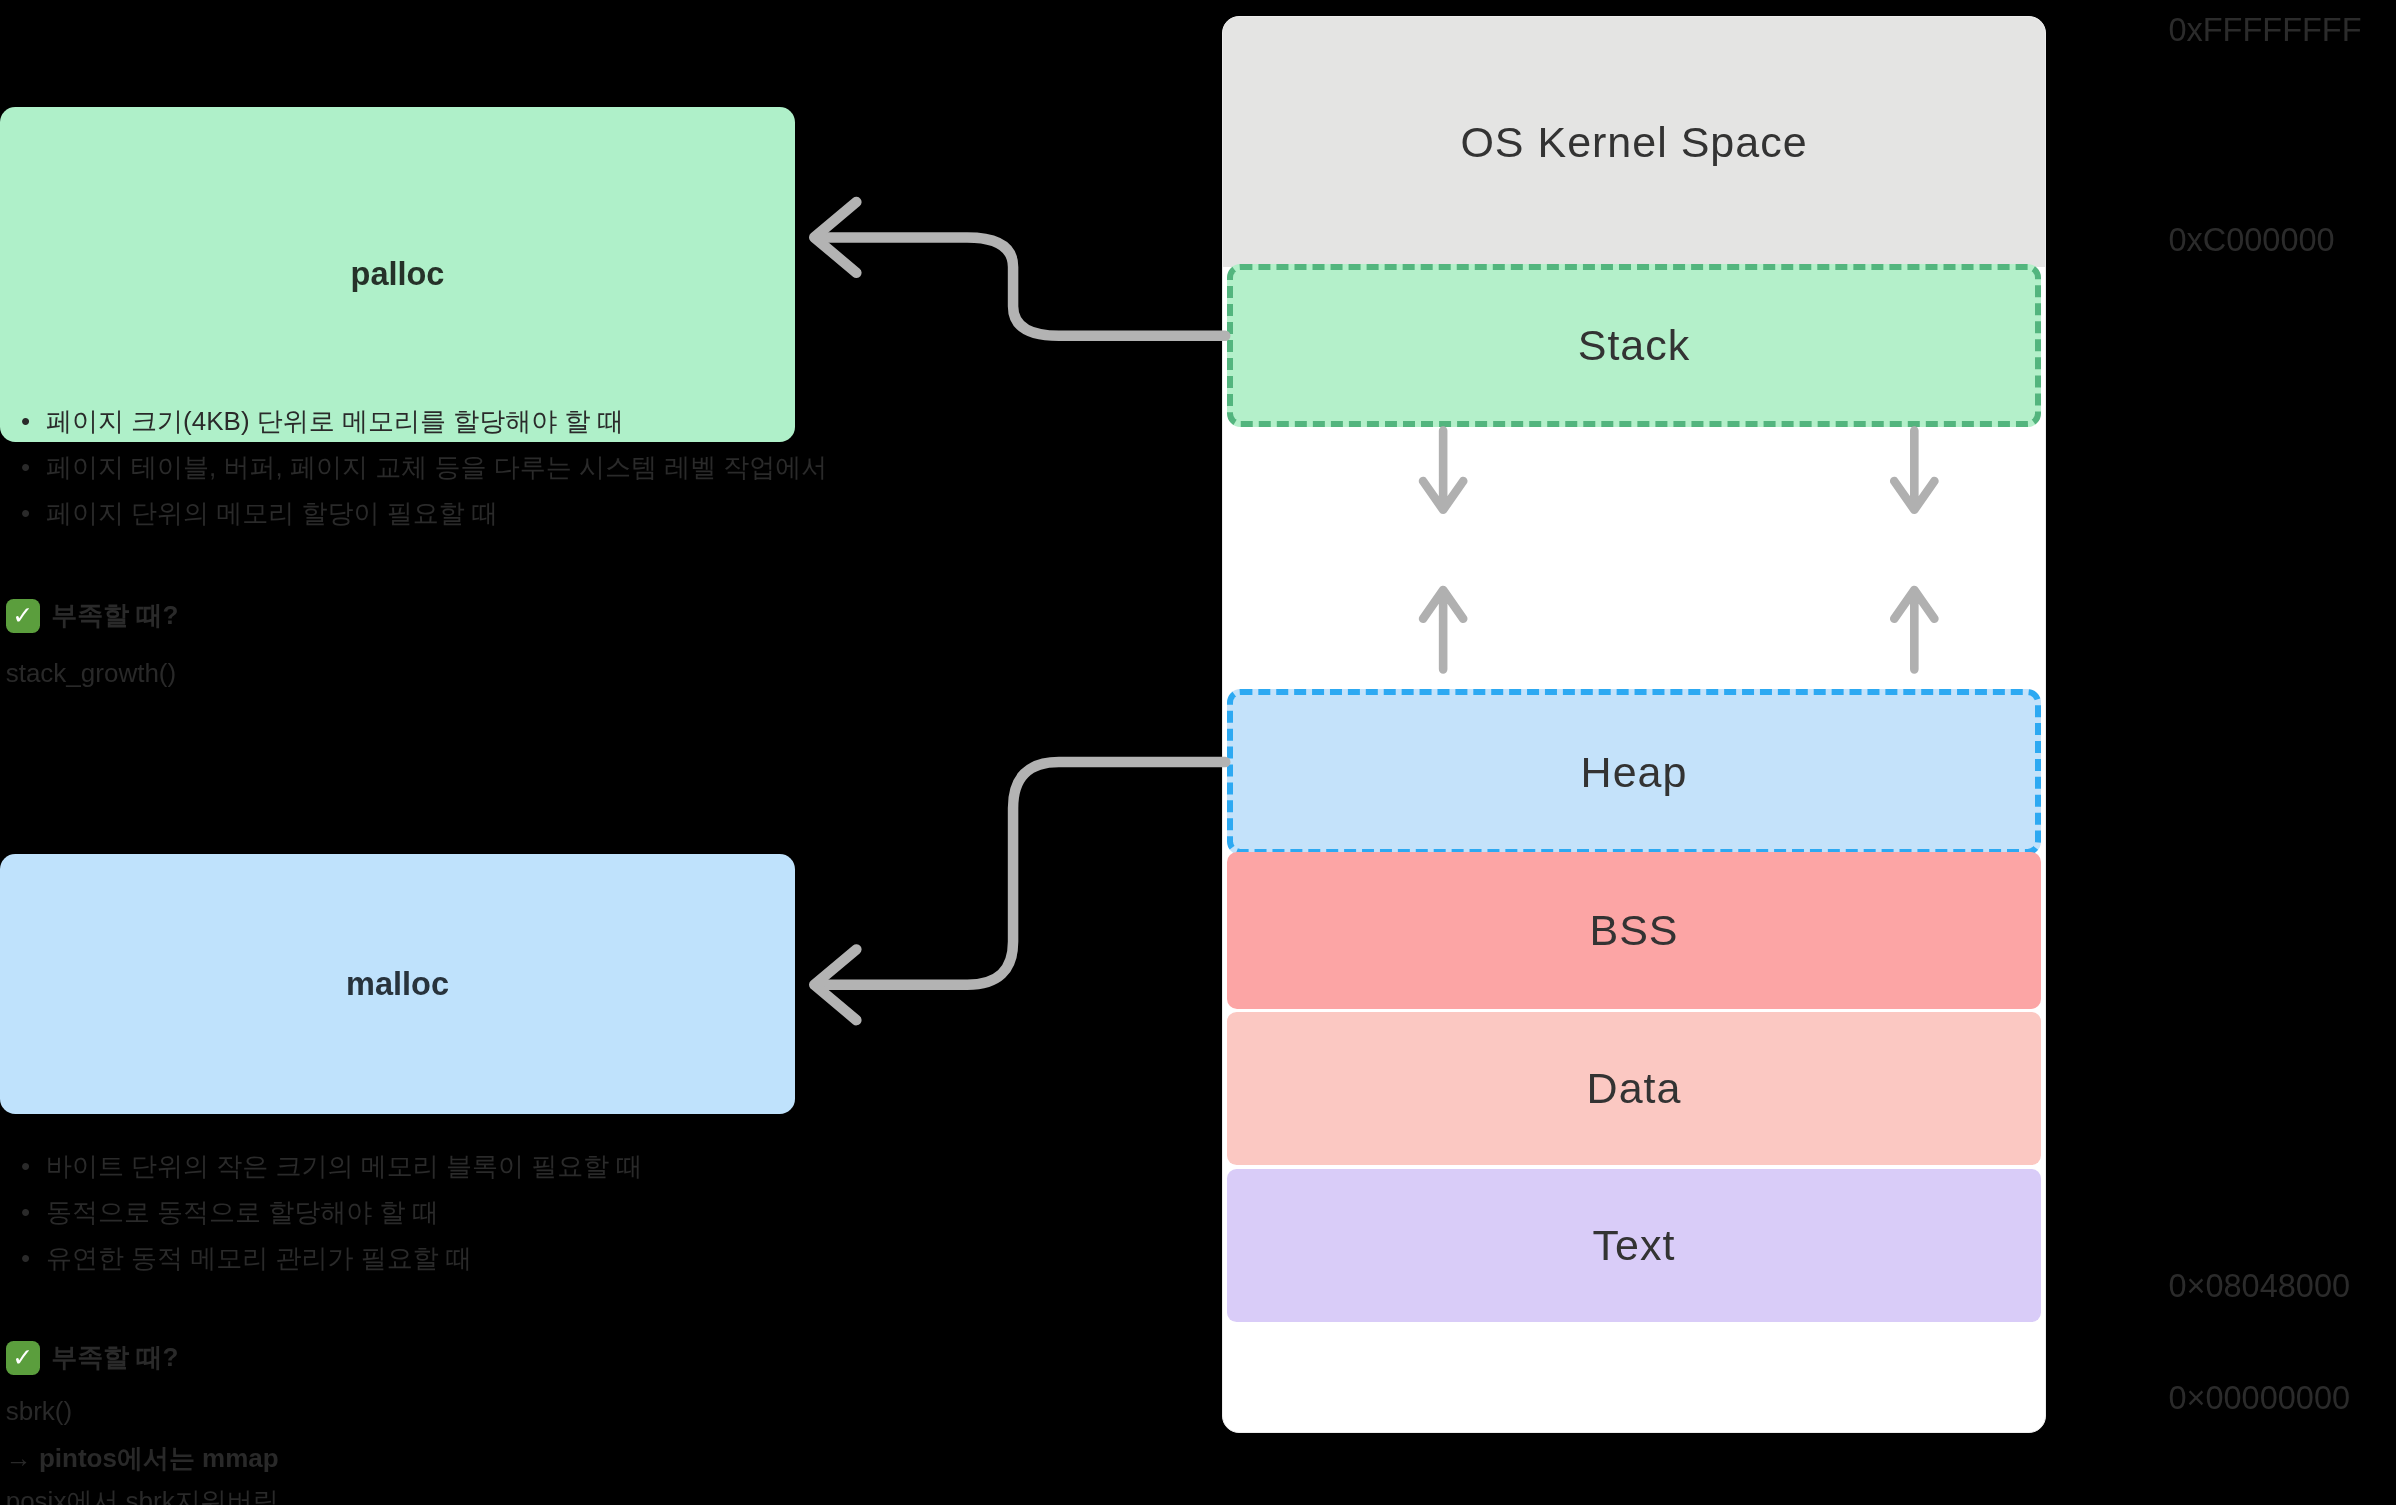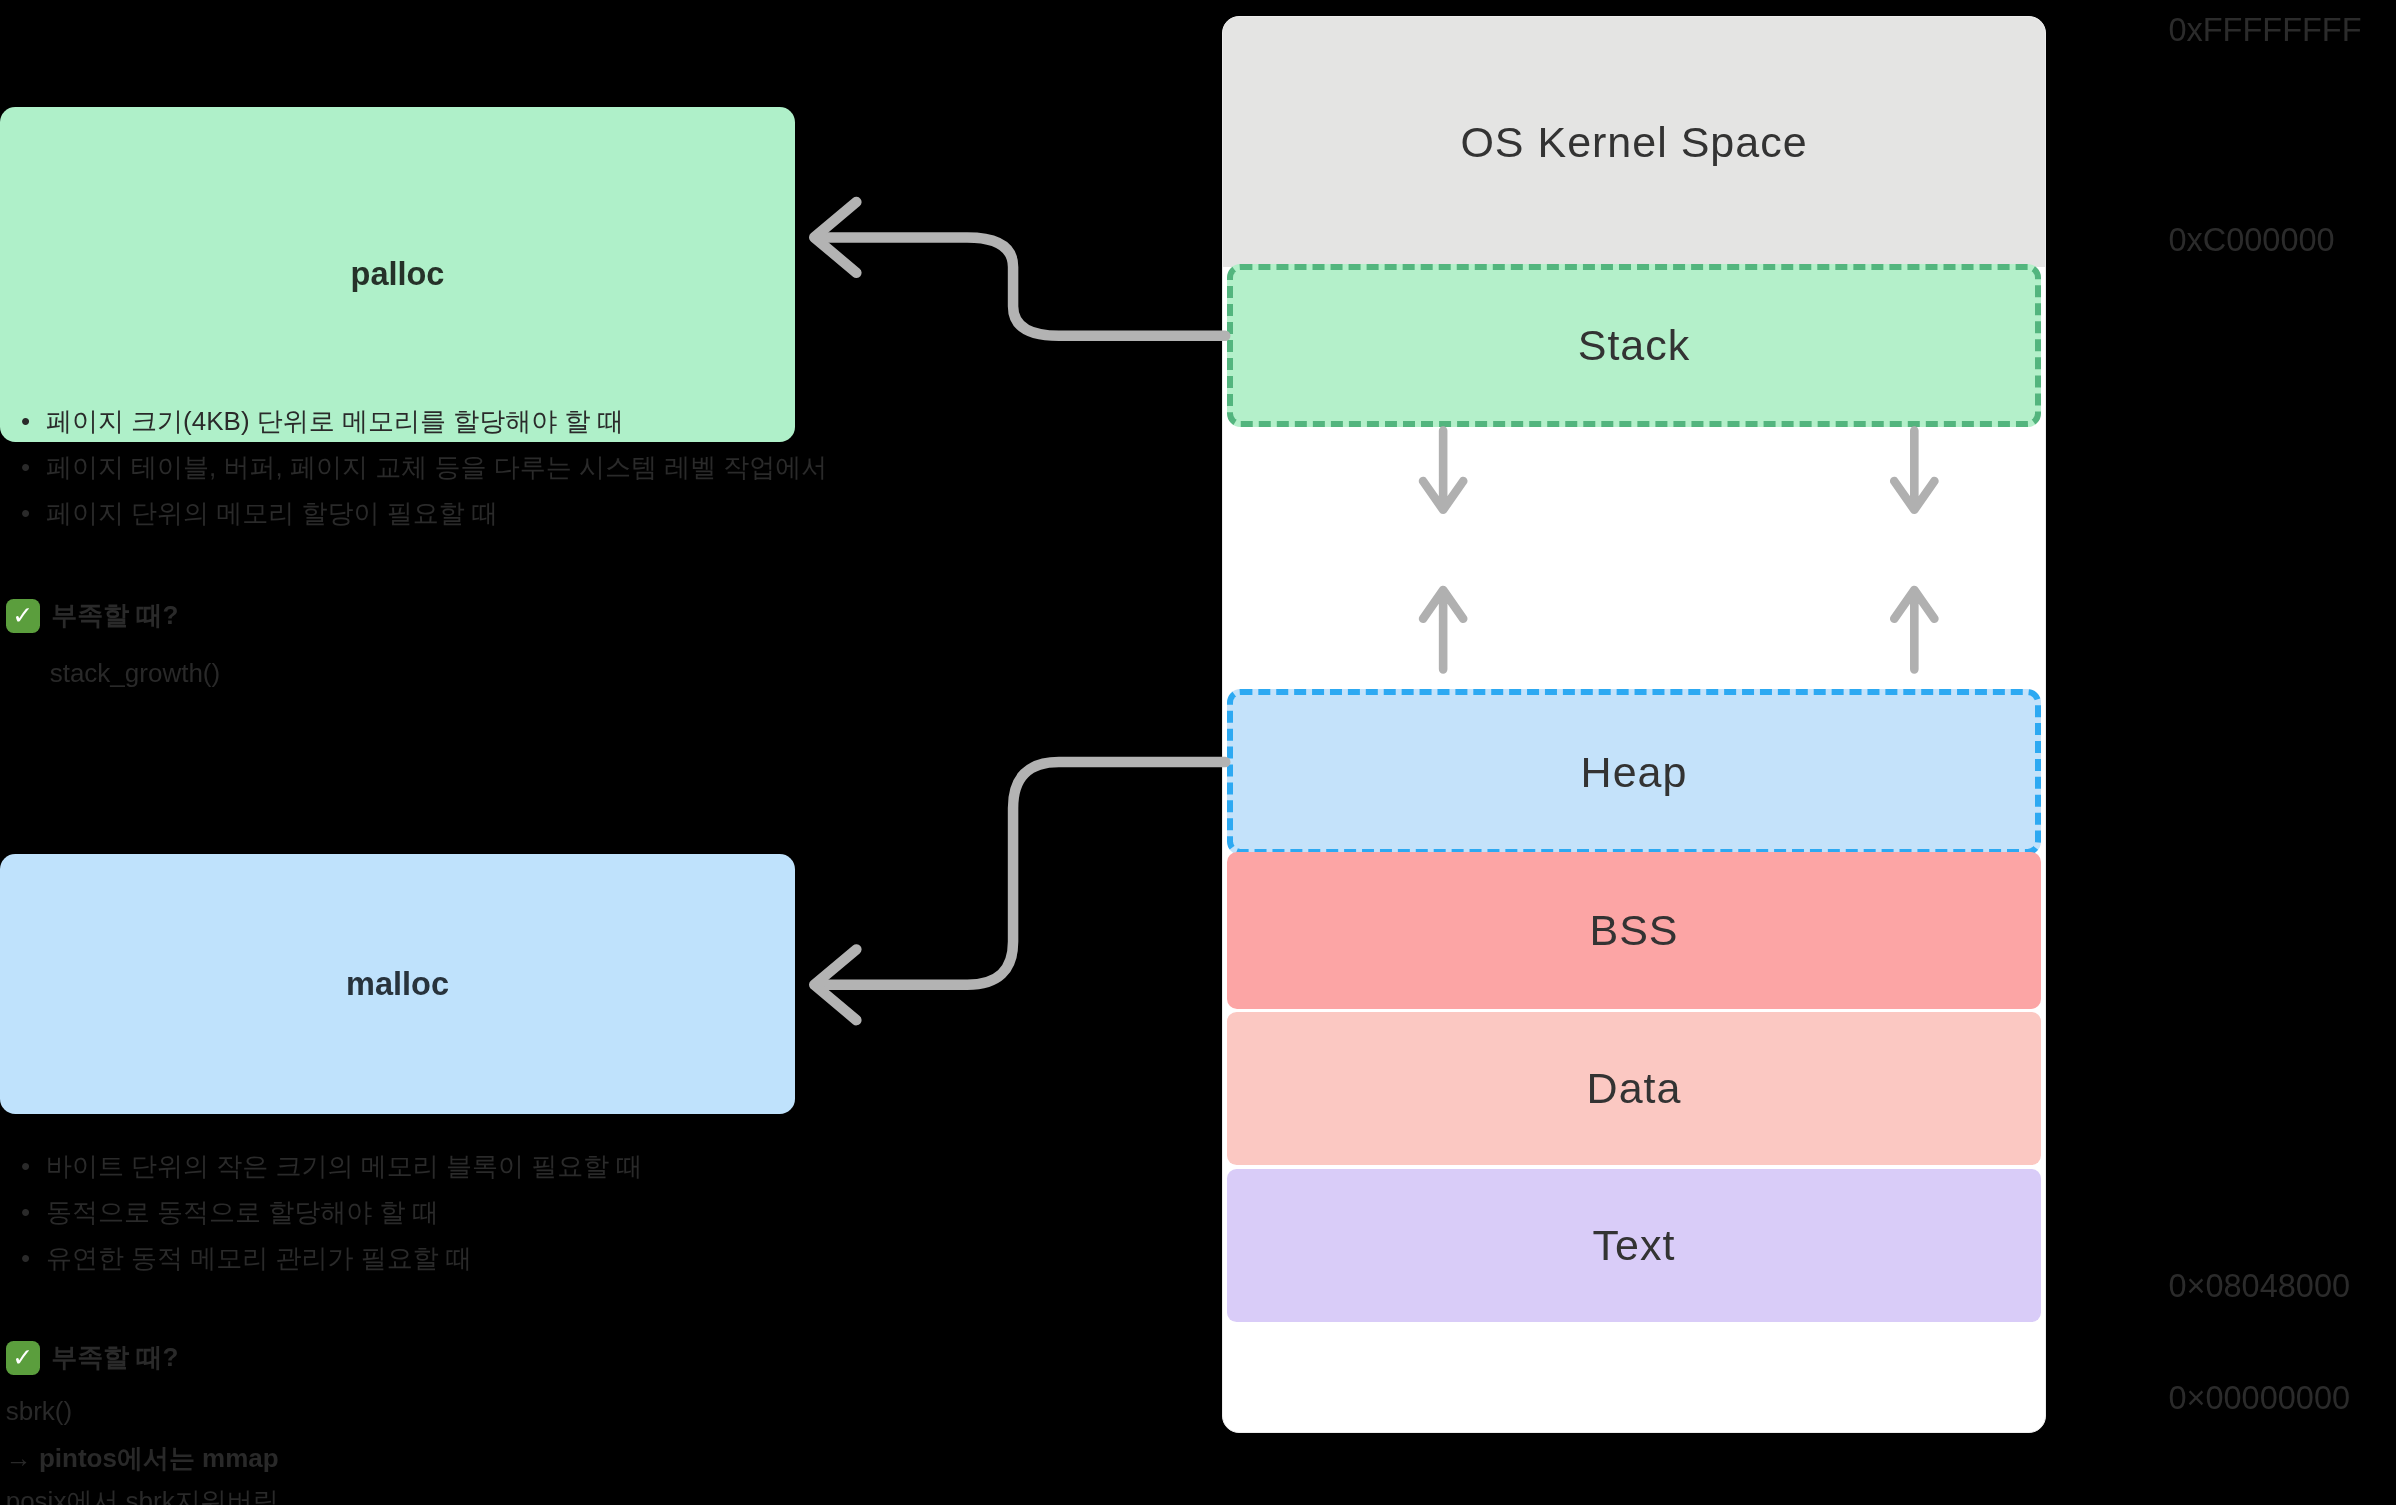--- a/index.html
+++ b/index.html
@@ -24,21 +24,21 @@
 
   .check-line { position:absolute; left:5.7px; display:flex; align-items:center; gap:11.5px; }
   .check-emoji { display:inline-flex; width:34px; height:34px; border-radius:7.6px;
     background:#5b9e3d; color:#fff; font-size:25px; font-weight:bold;
     align-items:center; justify-content:center; }
   .check-text { font-size:26px; font-weight:600; color:#2a2a2a; }
   #check1 { top:598px; }
   #check2 { top:1340px; }
 
   .note-line { position:absolute; left:5.7px; font-size:26px; font-weight:500; color:#292929; }
-  #note-stack-growth { top:658px;margin-left:44px; }
+  #note-stack-growth { top:658px; }
   #note-sbrk   { top:1396px; }
   #note-pintos { top:1441px; font-weight:600; }
   #note-posix  { top:1484px; }
 
   
   .mem-card { position:absolute; left:1222px; top:16px; width:824px; height:1417px;
     background:#ffffff; border:1.9px solid #ececec; border-radius:17px; }
   .mem-section { position:absolute; left:3.8px; right:3.8px; display:flex;
     align-items:center; justify-content:center; }
   .mem-section .sec-label { font-size:43px; color:#333; letter-spacing:1px; }

